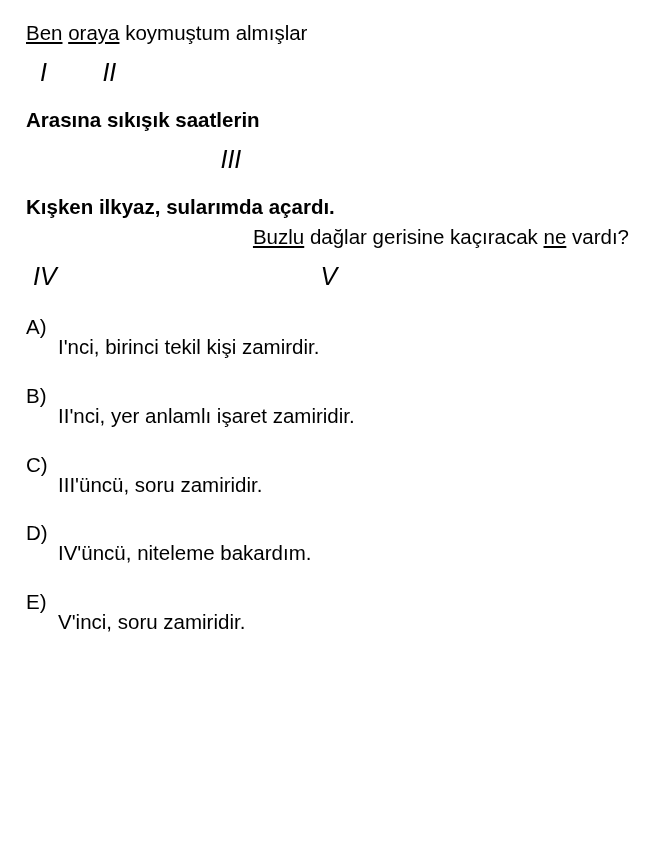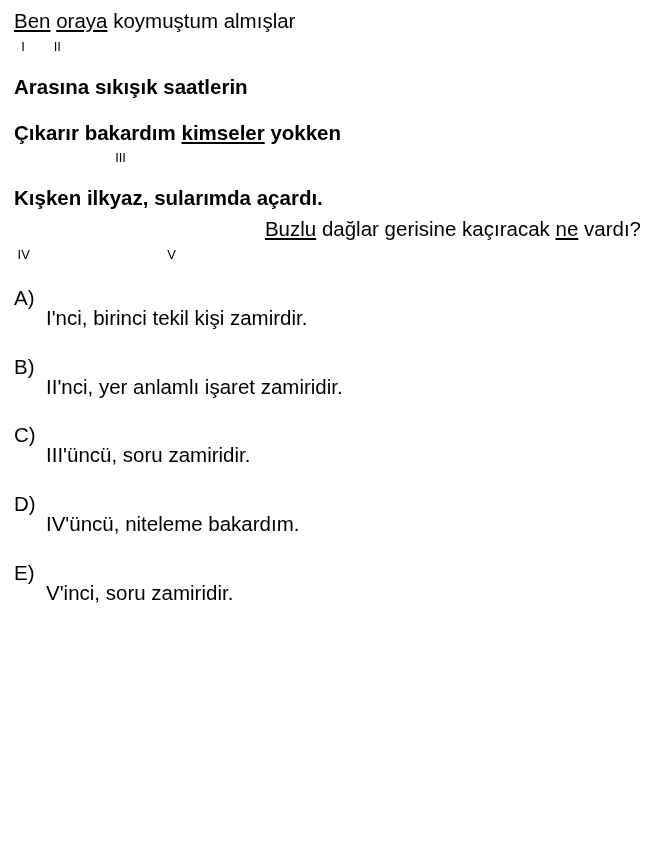--- a/index.html
+++ b/index.html
@@ -11,21 +11,21 @@
     width: 655px;
     height: 861px;
     font-family: "Liberation Sans", sans-serif;
     color: #000000;
     -webkit-font-smoothing: antialiased;
   }
   .page {
     position: relative;
     width: 655px;
     height: 861px;
-    padding: 0;
+    padding: 12px;
     box-sizing: border-box;
   }
   .poem {
     padding: 8px 14px 0 14px;
   }
   .line {
     font-size: 20.5px;
     line-height: 1.30;
     white-space: pre-wrap;
     margin: 0 0 0 0;
@@ -36,25 +36,26 @@
   }
   .line-tight {
     margin-top: 4px;
     text-align: right;
   }
   u.ul {
     text-decoration: underline;
     text-underline-offset: 2px;
   }
   .markers {
-    font-size: 13px;
+    font-size: 25px;
     line-height: 1.25;
     white-space: pre;
-    margin: 4px 0 0 0;
+    margin: 10px 0 0 0;
     letter-spacing: 0;
+    font-style: italic;
   }
   .question {
     padding: 0 14px;
     margin-top: 30px;
     font-size: 20.5px;
     font-weight: bold;
     line-height: 1.42;
   }
   .question u.ul {
     text-decoration: underline;
@@ -85,21 +86,20 @@
 <div class="page">
 
   <div class="poem">
 
     <p class="line"><u class="ul">Ben</u><span> </span><u class="ul">oraya</u><span> koymuştum almışlar</span></p>
 
     <p class="markers">  I        II</p>
 
     <p class="line line-gap"><span>Arasına sıkışık saatlerin</span></p>
 
-    <p class="line line-gap"><span>Çıkarır bakardım </span><u class="ul">kimseler</u><span> yokken</span></p>
 
     <p class="markers">                            III</p>
 
 
     <p class="line line-gap"><span>Kışken ilkyaz, sularımda açardı.</span></p>
 
     <p class="line line-tight"><u class="ul">Buzlu</u><span> dağlar gerisine kaçıracak </span><u class="ul">ne</u><span> vardı?</span></p>
 
     <p class="markers"> IV                                      V</p>
 

